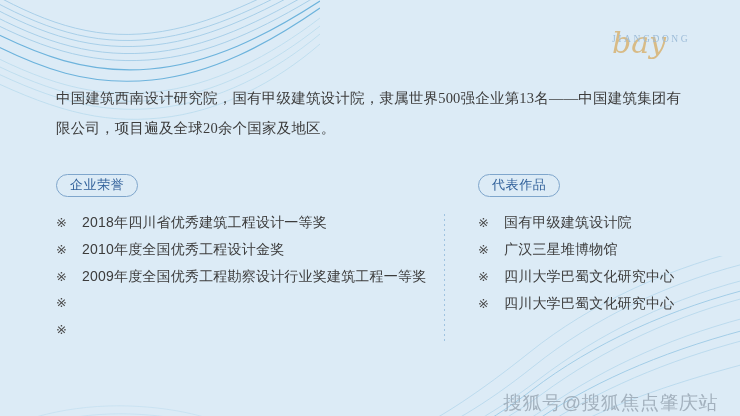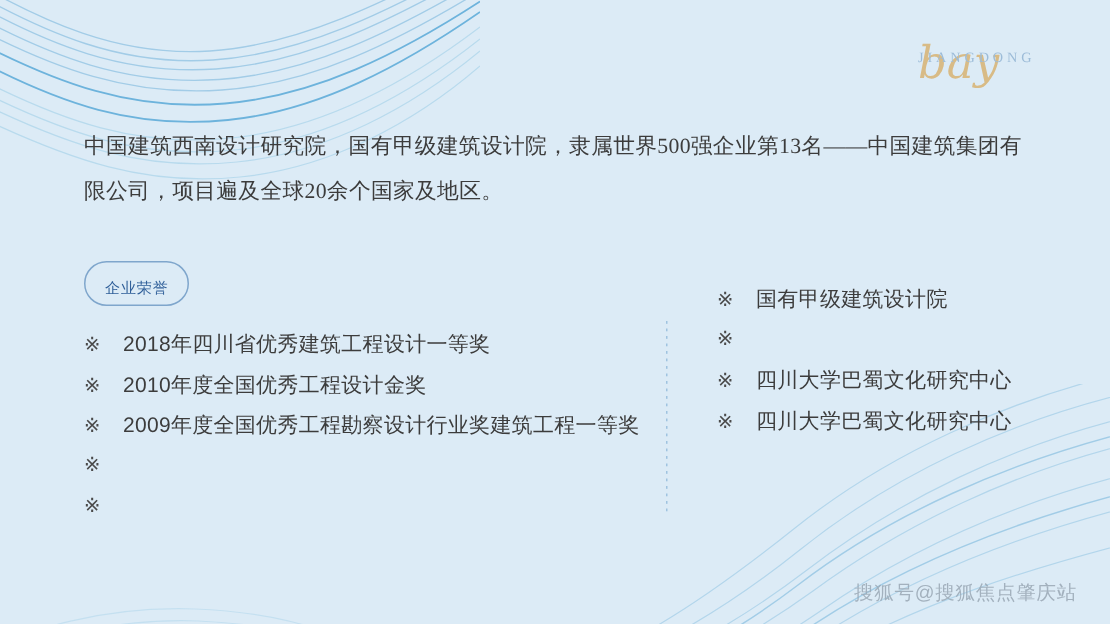--- a/index.html
+++ b/index.html
@@ -81,27 +81,26 @@
     position: absolute;
     top: 174px;
   }
   #col-left { left: 56px; width: 380px; }
   #col-right { left: 478px; width: 250px; }
 
   .pill {
     display: inline-block;
     border: 1px solid #7fa6cc;
     border-radius: 20px;
-    padding: 13px 13px 4px 13px;
-    font-size: 10px;
+    padding: 3px 13px 4px 13px;
+    font-size: 13px;
     color: #2f5f99;
     line-height: 1.1;
     letter-spacing: 0.6px;
     background: transparent;
-    font-family: Liberation Mono, monospace;
   }
 
   .item-list {
     margin: 0;
     padding: 0;
     list-style: none;
     margin-top: 17px;
   }
   .item-row {
     display: flex;
@@ -128,22 +127,22 @@
     height: 128px;
     background-image: linear-gradient(to bottom, #9fc3e0 0 2px, transparent 2px 5px);
     background-size: 1px 5px;
     background-repeat: repeat-y;
   }
 
   
   #watermark {
     position: absolute;
     right: 22px;
-    bottom: 12px;
-    font-size: 13px;
+    bottom: 0;
+    font-size: 19px;
     color: #9aa8b5;
     letter-spacing: 0.5px;
     opacity: 0.85;
   }
 </style>
 </head>
 <body>
 
 <div id="slide">
 
@@ -218,27 +217,29 @@
       </li>
       <li class="item-row">
         <span class="item-mark">※</span>
       </li>
     </ul>
   </div>
 
   <div id="divider"></div>
 
   <div class="column" id="col-right">
+    <div class="pill">代表作品</div>
     <ul class="item-list">
       <li class="item-row">
         <span class="item-mark">※</span>
         <span class="item-text">国有甲级建筑设计院</span>
       </li>
       <li class="item-row">
         <span class="item-mark">※</span>
+        <span class="item-text">广汉三星堆博物馆</span>
       </li>
       <li class="item-row">
         <span class="item-mark">※</span>
         <span class="item-text">四川大学巴蜀文化研究中心</span>
       </li>
       <li class="item-row">
         <span class="item-mark">※</span>
         <span class="item-text">四川大学巴蜀文化研究中心</span>
       </li>
     </ul>

